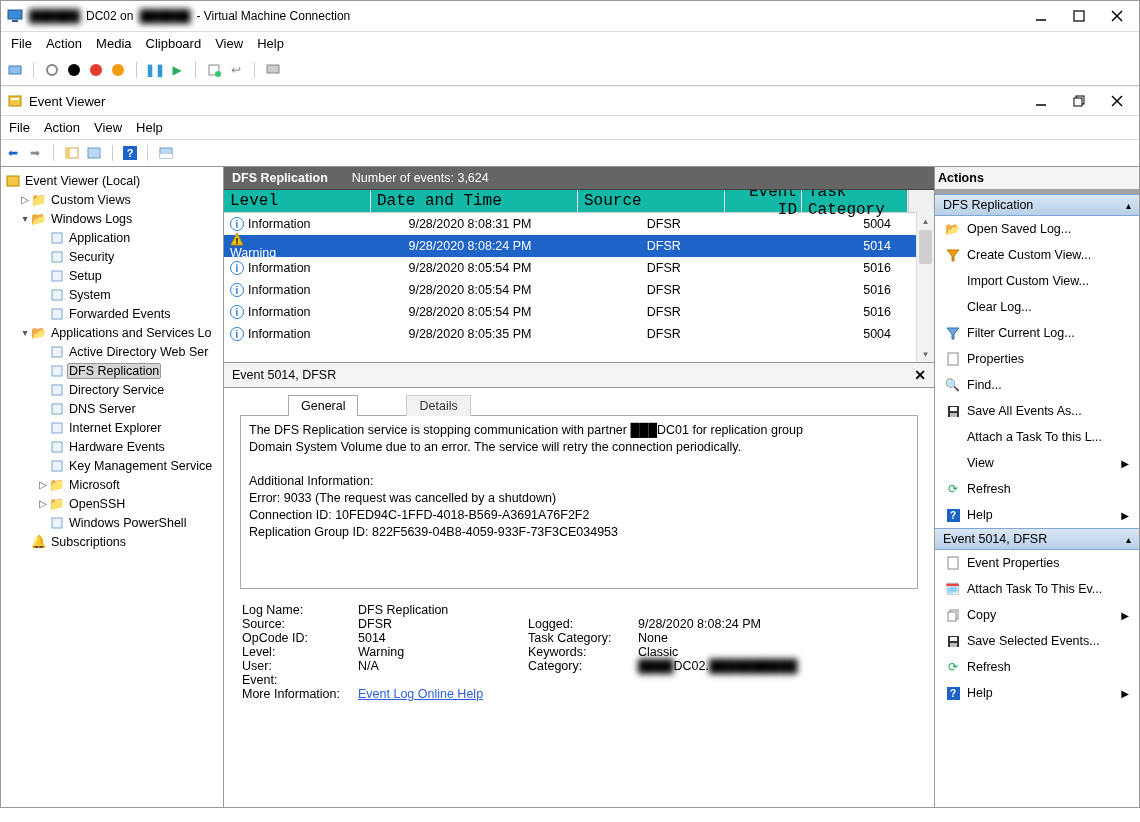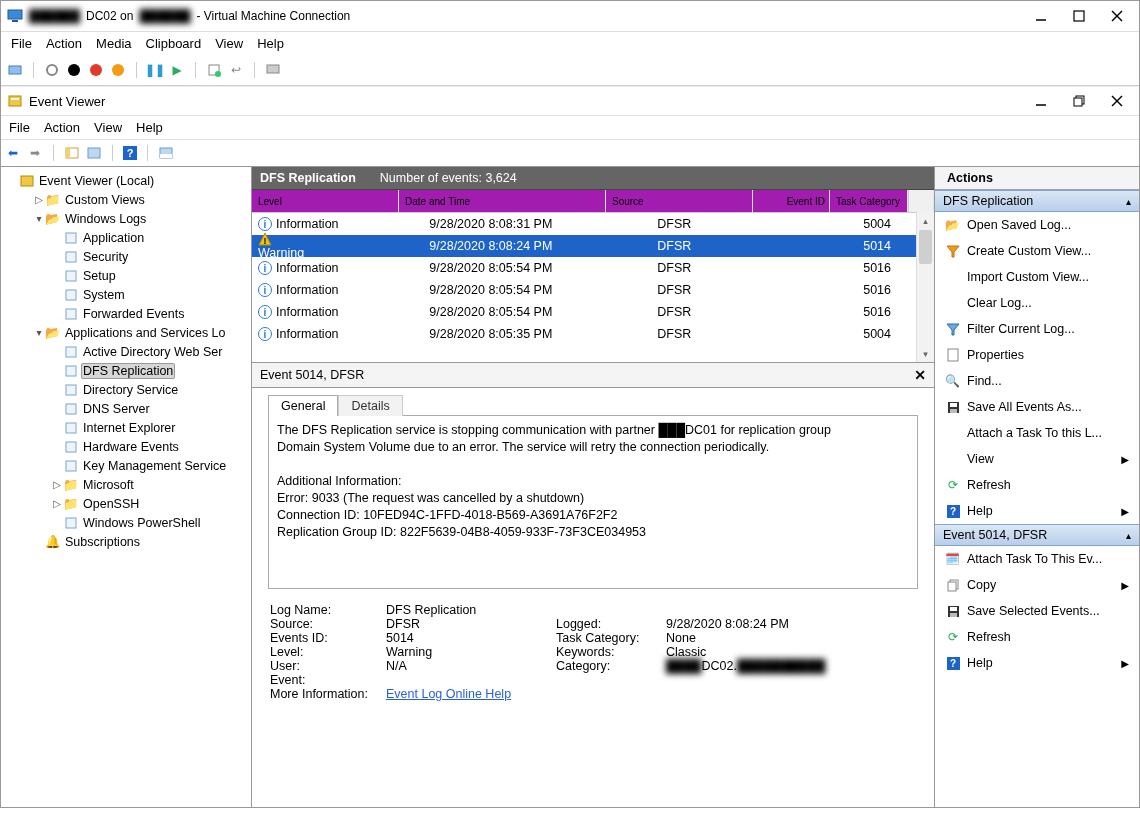--- a/index.html
+++ b/index.html
@@ -35,21 +35,21 @@
     border-bottom: 1px solid #ddd;
   }
   .ev-titlebar .title { flex:1; display:flex; align-items:center; gap:6px;}
   .ev-menubar { display:flex; gap:14px; padding: 4px 8px; font-size:13px; }
   .ev-toolbar { display:flex; align-items:center; gap:6px; padding: 3px 4px; border-top:1px solid #ddd; border-bottom:1px solid #999; height:20px;}
 
   .ev-body { display:flex; height: 640px; }
   .nav-pane {
     width: 218px; border-right: 1px solid #999; overflow: hidden;
     background: #fff;
-    padding: 4px 16px;
+    padding: 4px 2px;
   }
   .tree { font-size: 12.5px; }
   .tree-row { display:flex; align-items:center; height:19px; white-space:nowrap; cursor:default;}
   .expander { width:12px; text-align:center; color:#555; font-size:10px; }
   .tree-icon { width:16px; height:14px; margin-right:4px; display:inline-flex; align-items:center; justify-content:center;}
   .tree-label {}
   .indent-0 { padding-left: 2px; }
   .indent-1 { padding-left: 16px; }
   .indent-2 { padding-left: 34px; }
   .selnode { background:#d7d7d7; border:1px solid #9a9a9a; border-radius:2px; padding:0 1px; margin-left:-2px;}
@@ -58,21 +58,21 @@
   .log-header {
     background: #656565; color:#fff; height:22px; display:flex; align-items:center;
     padding-left:8px; font-size:12.5px;
     border-bottom:1px solid #444;
     gap: 24px;
   }
   .log-header .log-title { font-weight:600; }
   .event-list { height: 172px; overflow:hidden; position:relative; background:#fff;}
   .elist-header {
     display:flex; height:22px; align-items:center; border-bottom:1px solid #ccc;
-    font-size:10px; background:#a21caf;
+    font-size:16px; background:#14b8a6;font-family:Liberation Mono, monospace;
   }
   .elist-header > div { padding-left:6px; border-right:1px solid #e4e4e4; height:100%; display:flex; align-items:center;}
   .col-level { width:140px; }
   .col-date  { width:200px; }
   .col-src   { width:140px; }
   .col-eid   { width:66px; text-align:right; padding-right:4px;}
   .col-cat   { flex:1; }
   .col-scroll{ width:18px; border-left:1px solid #ccc; background:#f0f0f0;}
 
   .event-rows { }
@@ -85,38 +85,38 @@
   .scroll-arrow { height:17px; display:flex; align-items:center; justify-content:center; color:#666; font-size:9px;}
   .scroll-thumb { position:absolute; left:2px; right:2px; top:18px; height:34px; background:#cfcfcf; border-radius:2px;}
 
   .preview-header {
     height:24px; border-top:1px solid #999; border-bottom:1px solid #999;
     background:#f4f4f4; display:flex; align-items:center; padding:0 8px; font-size:12.5px;
   }
   .preview-header .flexspacer { flex:1; }
   .close-x { font-weight:bold; font-size:14px; cursor:pointer;}
   .tabs-row { display:flex; gap:0; padding: 6px 16px 0 16px; }
-  .tab { border:1px solid #aaa; border-bottom:none; padding:3px 12px; font-size:12.5px; background:#fff; position:relative; top:1px; cursor:default;}
+  .tab { border:1px solid #aaa; border-bottom:none; padding:3px 12px; font-size:12.5px; background:#fff; position:relative; top:1px; cursor:default;margin-left:48px;}
   .tab.inactive { background:#f2f2f2; border-color:#ccc; color:#333;}
   .tab.active { z-index:2; }
   .detail-box {
     margin: 0 16px; border:1px solid #aaa; height:160px; padding:6px 8px;
     font-size:12.5px; overflow:hidden; background:#fff;
   }
   .detail-box .msgline { line-height:17px; white-space:pre-wrap; }
   .meta-grid {
     display:grid; grid-template-columns: 116px 170px 110px 1fr; 
     margin: 14px 18px 0 18px; font-size:12.5px;
   }
   .meta-label { color:#000; }
   .link { color:#2b5fd9; text-decoration:underline; cursor:pointer; }
   .blur { filter: blur(3px); display:inline-block; }
 
   .actions-pane { width:204px; background:#fff; font-size:12.5px;}
-  .actions-title { padding:4px 12px; font-weight:600; border-bottom:1px solid #a3a3a3; background:#f4f4f4;}
+  .actions-title { padding:4px 3px; font-weight:600; border-bottom:5px solid #a3a3a3; background:#f4f4f4;}
   .section-header {
     background: linear-gradient(#dae7f5,#b8cfe9);
     border:1px solid #7ea6d6; border-left:none; border-right:none;
     padding:3px 8px; font-size:12.5px; display:flex; align-items:center;
   }
   .section-header .collapse { margin-left:auto; font-size:10px;}
   .action-item { display:flex; align-items:center; gap:6px; padding:3px 10px; height:20px; cursor:default;}
   .action-item .arrow { margin-left:auto; font-size:10px; color:#000;}
   .action-icon { width:16px; height:16px; display:inline-flex; align-items:center; justify-content:center; font-size:12px;}
 
@@ -531,21 +531,21 @@
 
         <div class="meta-grid">
           <div class="meta-label">Log Name:</div>
           <div style="grid-column:2/5;">DFS Replication</div>
 
           <div class="meta-label">Source:</div>
           <div>DFSR</div>
           <div class="meta-label">Logged:</div>
           <div>9/28/2020 8:08:24 PM</div>
 
-          <div class="meta-label">Events ID:</div>
+          <div class="meta-label">OpCode ID:</div>
           <div>5014</div>
           <div class="meta-label">Task Category:</div>
           <div>None</div>
 
           <div class="meta-label">Level:</div>
           <div>Warning</div>
           <div class="meta-label">Keywords:</div>
           <div>Classic</div>
 
           <div class="meta-label">User:</div>
@@ -645,20 +645,28 @@
               <span class="arrow">▶</span>
             </div>
           </div>
         <div class="section-header">
           <span>Event 5014, DFSR</span>
           <span class="collapse">▴</span>
         </div>
         <div id="actions2">
             <div class="action-item">
               <span class="action-icon">
+                <svg width="12" height="14">
+                  <rect x="1" y="1" width="10" height="12" fill="#fff" stroke="#888"></rect>
+                </svg>
+              </span>
+              <span>Event Properties</span>
+            </div>
+            <div class="action-item">
+              <span class="action-icon">
                 <span>🗓️</span>
               </span>
               <span>Attach Task To This Ev...</span>
             </div>
             <div class="action-item">
               <span class="action-icon">
                 <svg width="13" height="13">
                   <rect x="3" y="1" width="8" height="9" fill="#fff" stroke="#888"></rect>
                   <rect x="1" y="3" width="8" height="9" fill="#fff" stroke="#888"></rect>
                 </svg>

